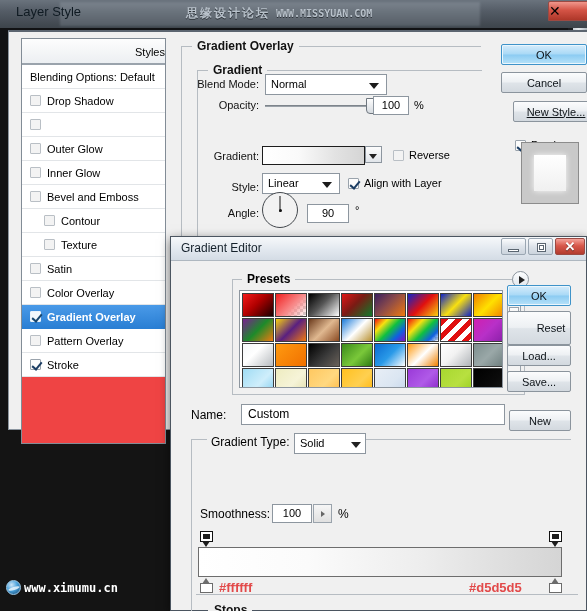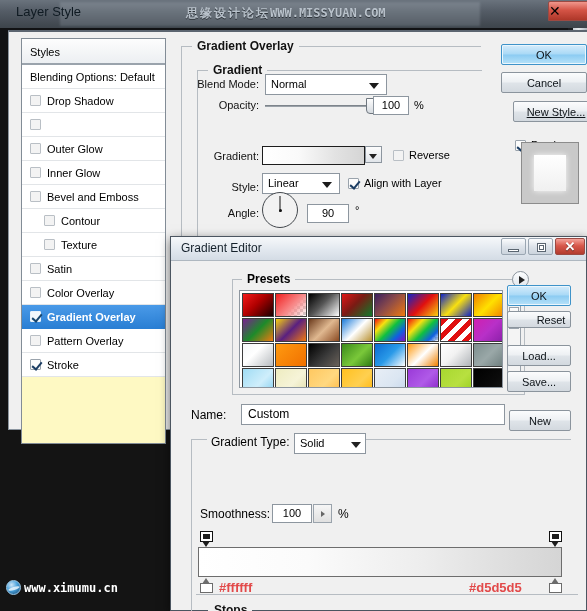--- a/index.html
+++ b/index.html
@@ -47,21 +47,21 @@
 
   
   .wm-top {
     position:absolute; left:186px; top:5px;
     font-size:11px; letter-spacing:1px; font-weight:bold;
     color:#b9c2cb; text-shadow:0 1px 0 #2e343a;
     white-space:nowrap;
     font-family:"DejaVu Sans", sans-serif;
   }
   .wm-top .cn { font-size:12px; letter-spacing:2px; }
-  .wm-top .en { font-size:12px; letter-spacing:0px; margin-left:0; font-family:"DejaVu Sans Mono", monospace;}
+  .wm-top .en { font-size:10px; letter-spacing:0px; margin-left:6px; font-family:"DejaVu Sans Mono", monospace;}
   .wm-bottom {
     position:absolute; left:6px; top:580px;
     display:flex; align-items:center; gap:3px;
     color:#ffffff; font-size:12px; font-weight:bold;
     font-family:"DejaVu Sans Mono", monospace;
     letter-spacing:0px;
   }
   .globe {
     width:15px; height:15px; border-radius:50%;
     background: radial-gradient(circle at 35% 30%, #cfe6f7 0%, #4aa3dd 45%, #12416b 100%);
@@ -131,21 +131,21 @@
   }
 
   .panel-scroll-edge{
     position:absolute; left:0; bottom:0; width:100%; height:6px;
     background:linear-gradient(180deg,#dfe3e8,#c9ced4);
   }
 
   
   .styles-box {
     position:absolute; left:12px; top:6px; width:145px; height:406px;
-    background:#fef9c3; border:1px solid #828c96;
+    background:#ef4444; border:1px solid #828c96;text-align:right;
   }
   .styles-head {
     height:26px; line-height:26px; padding-left:8px;
     background: linear-gradient(180deg,#fdfdfd,#eceff2);
     border-bottom:2px solid #9aa3ac;
     font-size:11px;
   }
   .style-row {
     height:24px; line-height:24px;
     border-bottom:1px solid #e2e5e8;
@@ -626,21 +626,21 @@
               <span class="tri"></span>
             </div>
           <div class="sb-thumb"></div>
           <div class="sb-arrow down">
               <span class="tri"></span>
             </div>
         </div>
       </div>
 
       <div class="btn primary" style="left:336px; top:18px; width:64px; height:21px;">OK</div>
-      <div class="btn" style="left:336px; top:44px; width:64px; height:17px;padding-left:24px;">Reset</div>
+      <div class="btn" style="left:336px; top:44px; width:64px; height:34px;padding-left:24px;">Reset</div>
       <div class="btn" style="left:336px; top:78px; width:64px; height:21px;">Load...</div>
       <div class="btn" style="left:336px; top:104px; width:64px; height:21px;">Save...</div>
 
       <div id="ge-name-label">Name:</div>
       <div id="ge-name-input">
         <span>Custom</span>
       </div>
       <div class="btn" id="ge-new-btn">New</div>
 
       <div id="gtype-group"></div>

